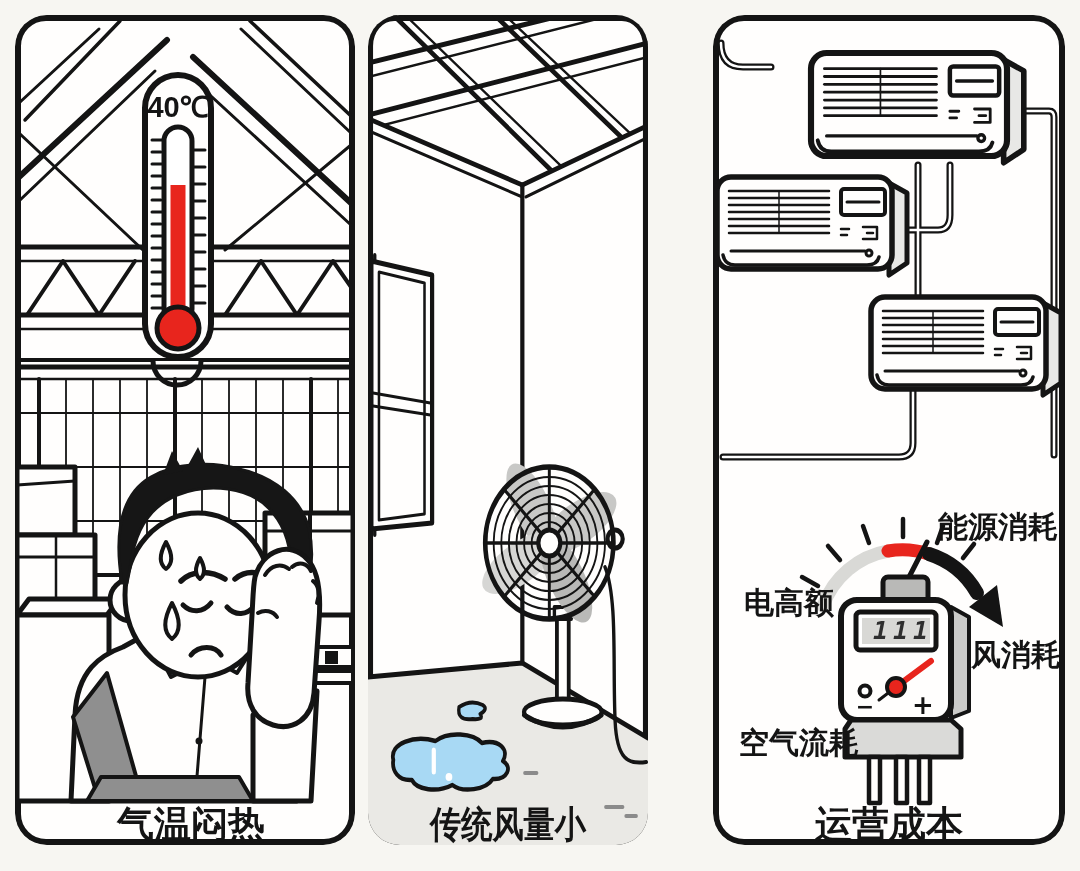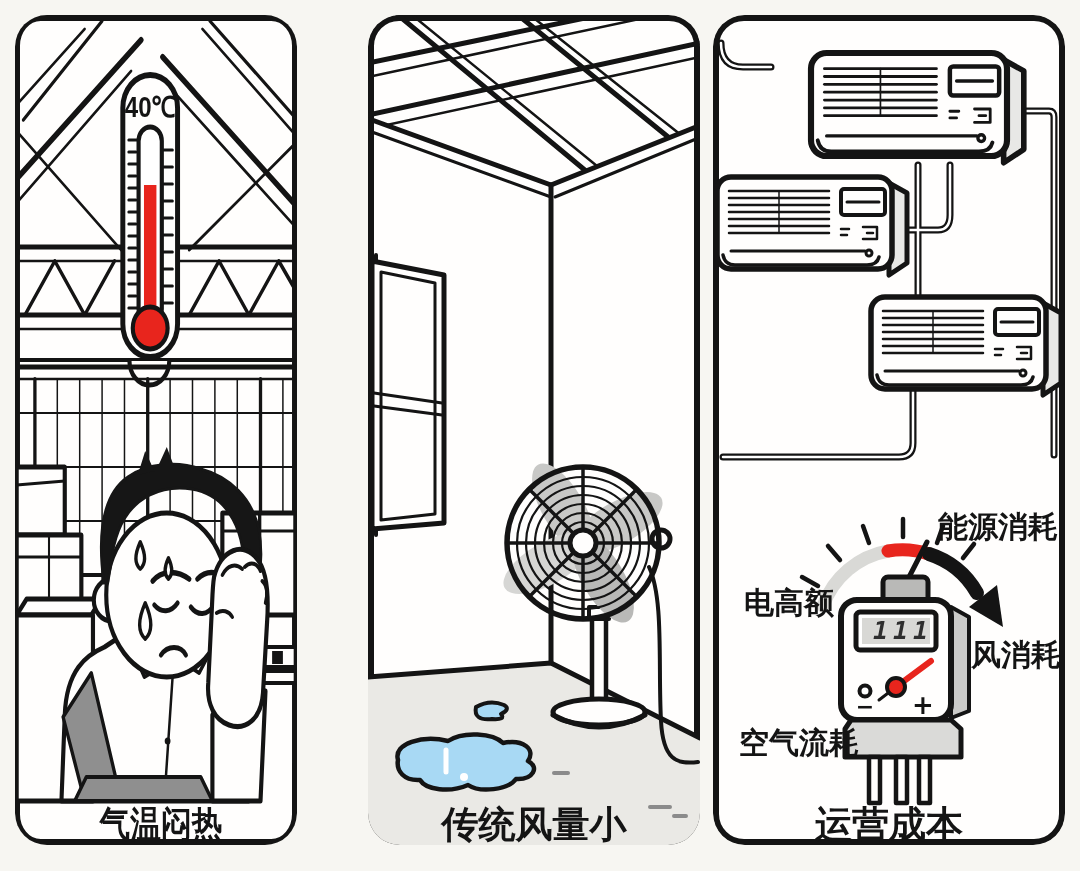--- a/index.html
+++ b/index.html
@@ -1,19 +1,19 @@
 <!DOCTYPE html>
 <html><head>
 <meta charset="utf-8">
 <style>
   html,body{margin:0;padding:0;background:#eceae6;}
   .poster{position:relative;width:1080px;height:871px;background:#f7f6f2;font-family:"Liberation Sans",sans-serif;}
   .panel{position:absolute;top:15px;height:830px;border-radius:32px;overflow:hidden;}
-  #panel-hot{left:15px;width:282px;}
-  #panel-fan{left:368px;width:332px;}
+  #panel-hot{left:15px;width:340px;}
+  #panel-fan{left:368px;width:280px;}
   #panel-cost{left:713px;width:352px;}
   .panel svg{position:absolute;inset:0;width:100%;height:100%;}
   svg *{stroke-linecap:round;stroke-linejoin:round;}
   .caption{font-family:"Liberation Sans",sans-serif;font-size:37px;font-weight:700;fill:#141414;}
   .label{font-family:"Liberation Sans",sans-serif;font-size:30px;font-weight:700;fill:#141414;}
   .thermo-txt{font-family:"Liberation Sans",sans-serif;font-size:29px;font-weight:700;fill:#141414;}
   .digits{font-family:"DejaVu Sans Mono",monospace;font-size:25px;font-weight:700;font-style:italic;fill:#2e2e2e;letter-spacing:5px;}
   .pm{font-family:"DejaVu Sans",sans-serif;font-weight:700;fill:#141414;}
 </style>
 </head>

